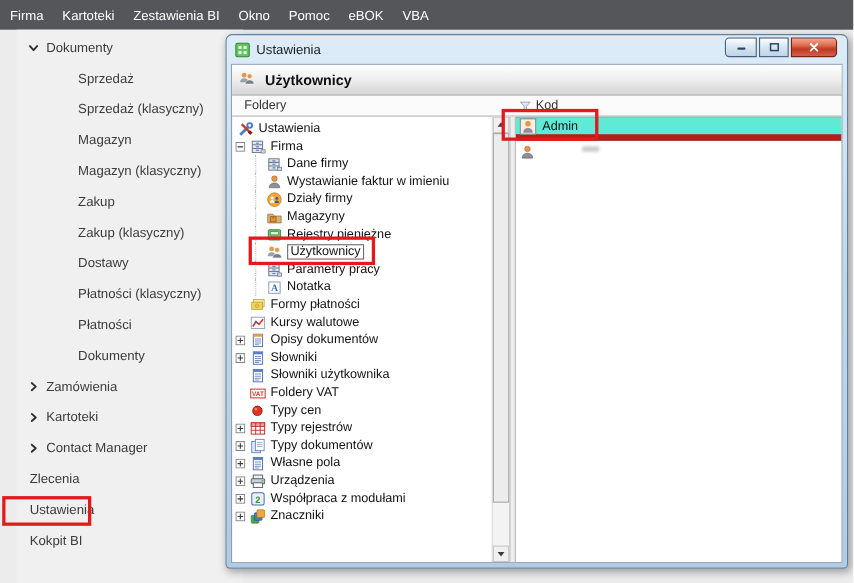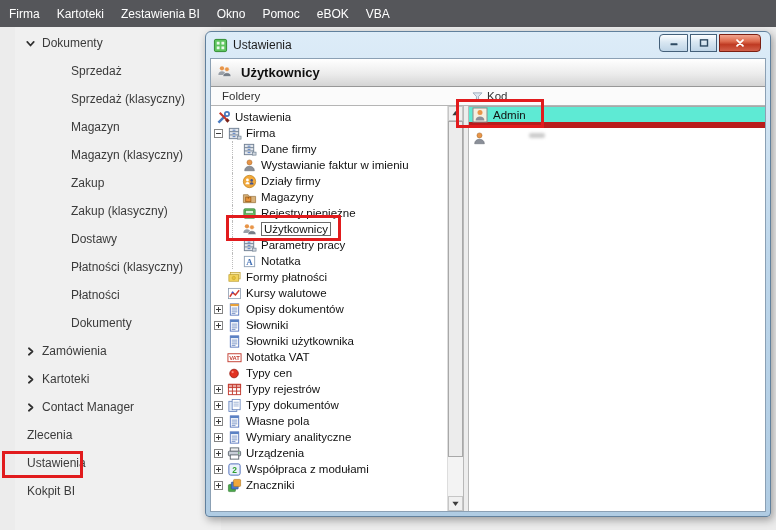--- a/index.html
+++ b/index.html
@@ -444,21 +444,21 @@
                 <span class="t-label">Słowniki użytkownika</span>
               </div>
               <div class="tree-row">
                 <span class="exp-blank"></span>
                 <span class="t-icon">
                   <svg viewBox="0 0 16 16" width="15" height="15">
                     <rect x="1" y="4" width="14" height="8.5" fill="#fff" stroke="#c23b2f"></rect>
                     <text x="8" y="10.9" font-size="6.2" font-weight="bold" fill="#c23b2f" text-anchor="middle" font-family="Liberation Sans,sans-serif">VAT</text>
                   </svg>
                 </span>
-                <span class="t-label">Notatka VAT</span>
+                <span class="t-label">Foldery VAT</span>
               </div>
               <div class="tree-row">
                 <span class="exp-blank"></span>
                 <span class="t-icon">
                   <svg viewBox="0 0 16 16" width="15" height="15">
                     <circle cx="7.5" cy="8" r="4.6" fill="#e23222" stroke="#8e1208" stroke-width=".8"></circle>
                     <circle cx="6" cy="6.5" r="1.2" fill="#ff9a8e" opacity=".85"></circle>
                   </svg>
                 </span>
                 <span class="t-label">Typy cen</span>
@@ -513,40 +513,20 @@
                   <svg viewBox="0 0 16 16" width="15" height="15">
                     <rect x="3.5" y="2" width="9" height="12" fill="#fff" stroke="#4a6ab8" stroke-width=".9"></rect>
                     <rect x="3.5" y="2" width="9" height="2.4" fill="#5b82c4"></rect>
                     <line x1="5" y1="6.5" x2="11" y2="6.5" stroke="#7a94c8"></line>
                     <line x1="5" y1="8.5" x2="11" y2="8.5" stroke="#7a94c8"></line>
                     <line x1="5" y1="10.5" x2="11" y2="10.5" stroke="#7a94c8"></line>
                     <line x1="5" y1="12.2" x2="9" y2="12.2" stroke="#7a94c8"></line>
                   </svg>
                 </span>
                 <span class="t-label">Własne pola</span>
-              </div>
-              <div class="tree-row">
-                <span class="exp">
-                  <svg viewBox="0 0 9 9" width="9" height="9">
-                    <rect x="0.5" y="0.5" width="8" height="8" fill="#fff" stroke="#848484"></rect>
-                    <line x1="2" y1="4.5" x2="7" y2="4.5" stroke="#3a3a3a"></line>
-                    <line x1="4.5" y1="2" x2="4.5" y2="7" stroke="#3a3a3a"></line>
-                  </svg>
-                </span>
-                <span class="t-icon">
-                  <svg viewBox="0 0 16 16" width="15" height="15">
-                    <rect x="3.5" y="2" width="9" height="12" fill="#fff" stroke="#4a6ab8" stroke-width=".9"></rect>
-                    <rect x="3.5" y="2" width="9" height="2.4" fill="#5b82c4"></rect>
-                    <line x1="5" y1="6.5" x2="11" y2="6.5" stroke="#7a94c8"></line>
-                    <line x1="5" y1="8.5" x2="11" y2="8.5" stroke="#7a94c8"></line>
-                    <line x1="5" y1="10.5" x2="11" y2="10.5" stroke="#7a94c8"></line>
-                    <line x1="5" y1="12.2" x2="9" y2="12.2" stroke="#7a94c8"></line>
-                  </svg>
-                </span>
-                <span class="t-label">Wymiary analityczne</span>
               </div>
               <div class="tree-row">
                 <span class="exp">
                   <svg viewBox="0 0 9 9" width="9" height="9">
                     <rect x="0.5" y="0.5" width="8" height="8" fill="#fff" stroke="#848484"></rect>
                     <line x1="2" y1="4.5" x2="7" y2="4.5" stroke="#3a3a3a"></line>
                     <line x1="4.5" y1="2" x2="4.5" y2="7" stroke="#3a3a3a"></line>
                   </svg>
                 </span>
                 <span class="t-icon">

